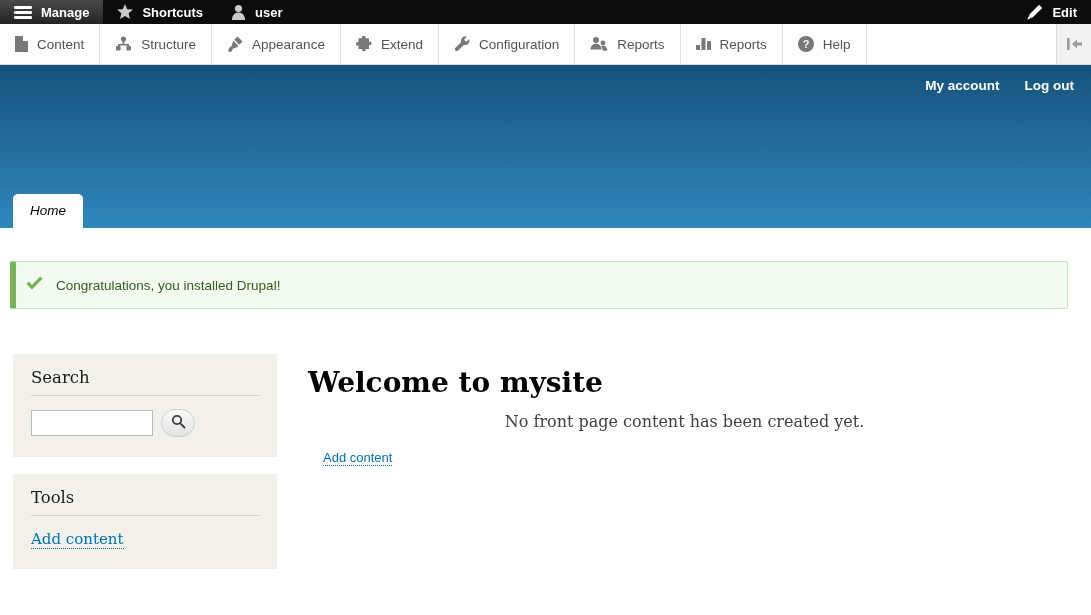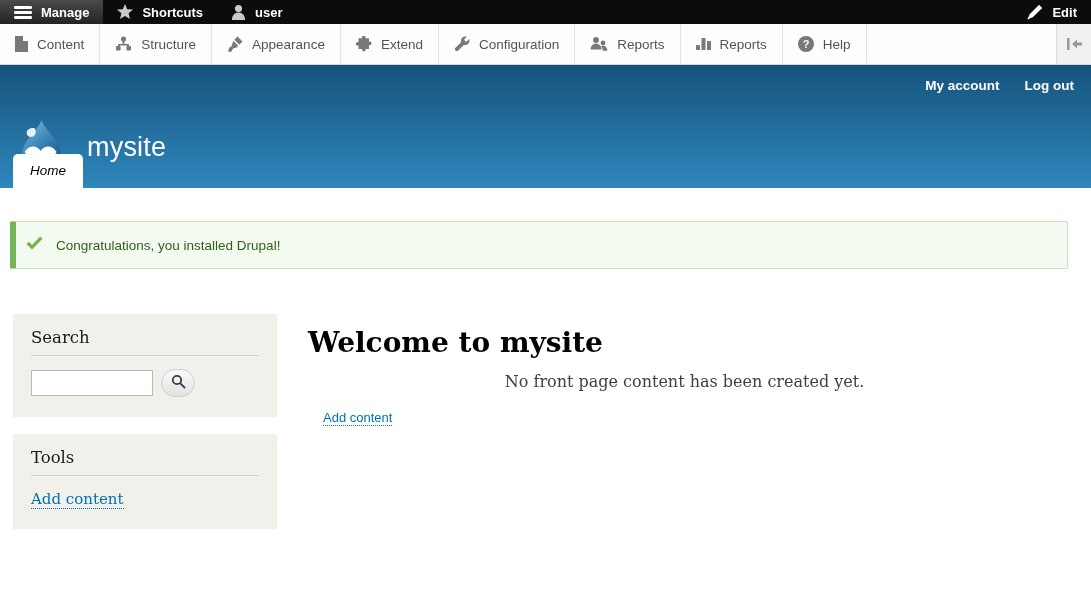--- a/index.html
+++ b/index.html
@@ -20,21 +20,21 @@
                   border-bottom:1px solid #d8d8d8; }
   .tray-item { display:flex; align-items:center; gap:9px; padding:0 15px;
                color:#545454; font-size:13.5px; border-right:1px solid #e2e2e2; cursor:pointer; }
   .tray-item svg { color:#787878; display:block; }
   .tray-fill { flex:1; }
   .tray-toggle { width:35px; background:#f1f1f1; border-left:1px solid #ddd;
                  display:flex; align-items:center; justify-content:center;
                  color:#9b9b9b; cursor:pointer; }
 
   
-  .site-header { position:relative; height:123px;
+  .site-header { position:relative; height:163px;
                  background:linear-gradient(#16537c, #2f87bc); }
   .secondary-menu { position:absolute; top:13px; right:17px; display:flex; gap:25px; }
   .secondary-menu a { color:#fff; font-size:13.5px; font-weight:600; text-decoration:none; cursor:pointer; }
   .branding { position:absolute; left:13px; top:54px; display:flex; align-items:center; gap:17px; }
   .logo { width:57px; height:57px; }
   .site-name { color:#fff; font-size:27px; font-weight:500; letter-spacing:0.2px; }
   .tabs { position:absolute; left:13px; bottom:0; display:flex; }
   .tab { background:#fff; color:#000000; font-size:13.5px; padding:9px 17px 10px;
          border-radius:5px 5px 0 0; cursor:pointer;font-style:italic; }
 
@@ -199,38 +199,20 @@
         <path d="M6 6l5-4.5v3h5v3h-5v3z"></path>
       </svg>
     </div>
   </nav>
 
   <div class="site-header">
     <div class="secondary-menu">
       <a>My account</a>
       <a>Log out</a>
     </div>
-    <div class="branding">
-      <span class="logo">
-        <svg width="57" height="57" viewBox="0 0 64 64">
-          <defs>
-            <linearGradient id="dropg" x1="0.15" y1="0" x2="0.75" y2="1">
-              <stop offset="0" stop-color="#7db8de"></stop>
-              <stop offset="0.45" stop-color="#3a85b8"></stop>
-              <stop offset="1" stop-color="#174e77"></stop>
-            </linearGradient>
-          </defs>
-          <path d="M32 1 C35 12 54 24 54 41 A22 22 0 1 1 10 41 C10 24 29 12 32 1 Z" fill="url(#dropg)"></path>
-          <path d="M24 10 c3 4 1 9 -3 10 c-4 1 -7 -3 -5 -7 c2 -3 5 -3 8 -3z" fill="#fff" opacity="0.9"></path>
-          <path d="M13 37 c5 -8 14 -8 18 -1 c4 -7 13 -7 18 1 c-4 8 -13 9 -18 2 c-5 7 -14 6 -18 -2 z" fill="#fff"></path>
-          <path d="M24 49 q8 7 16 0" stroke="#fff" stroke-width="4" fill="none" stroke-linecap="round"></path>
-        </svg>
-      </span>
-      <span class="site-name">mysite</span>
-    </div>
     <div class="tabs">
       <div class="tab">Home</div>
     </div>
   </div>
 
   <main class="content">
 
     <div class="messages">
       <span class="check-icon">
         <svg width="17" height="14" viewBox="0 0 17 14" fill="currentColor">

